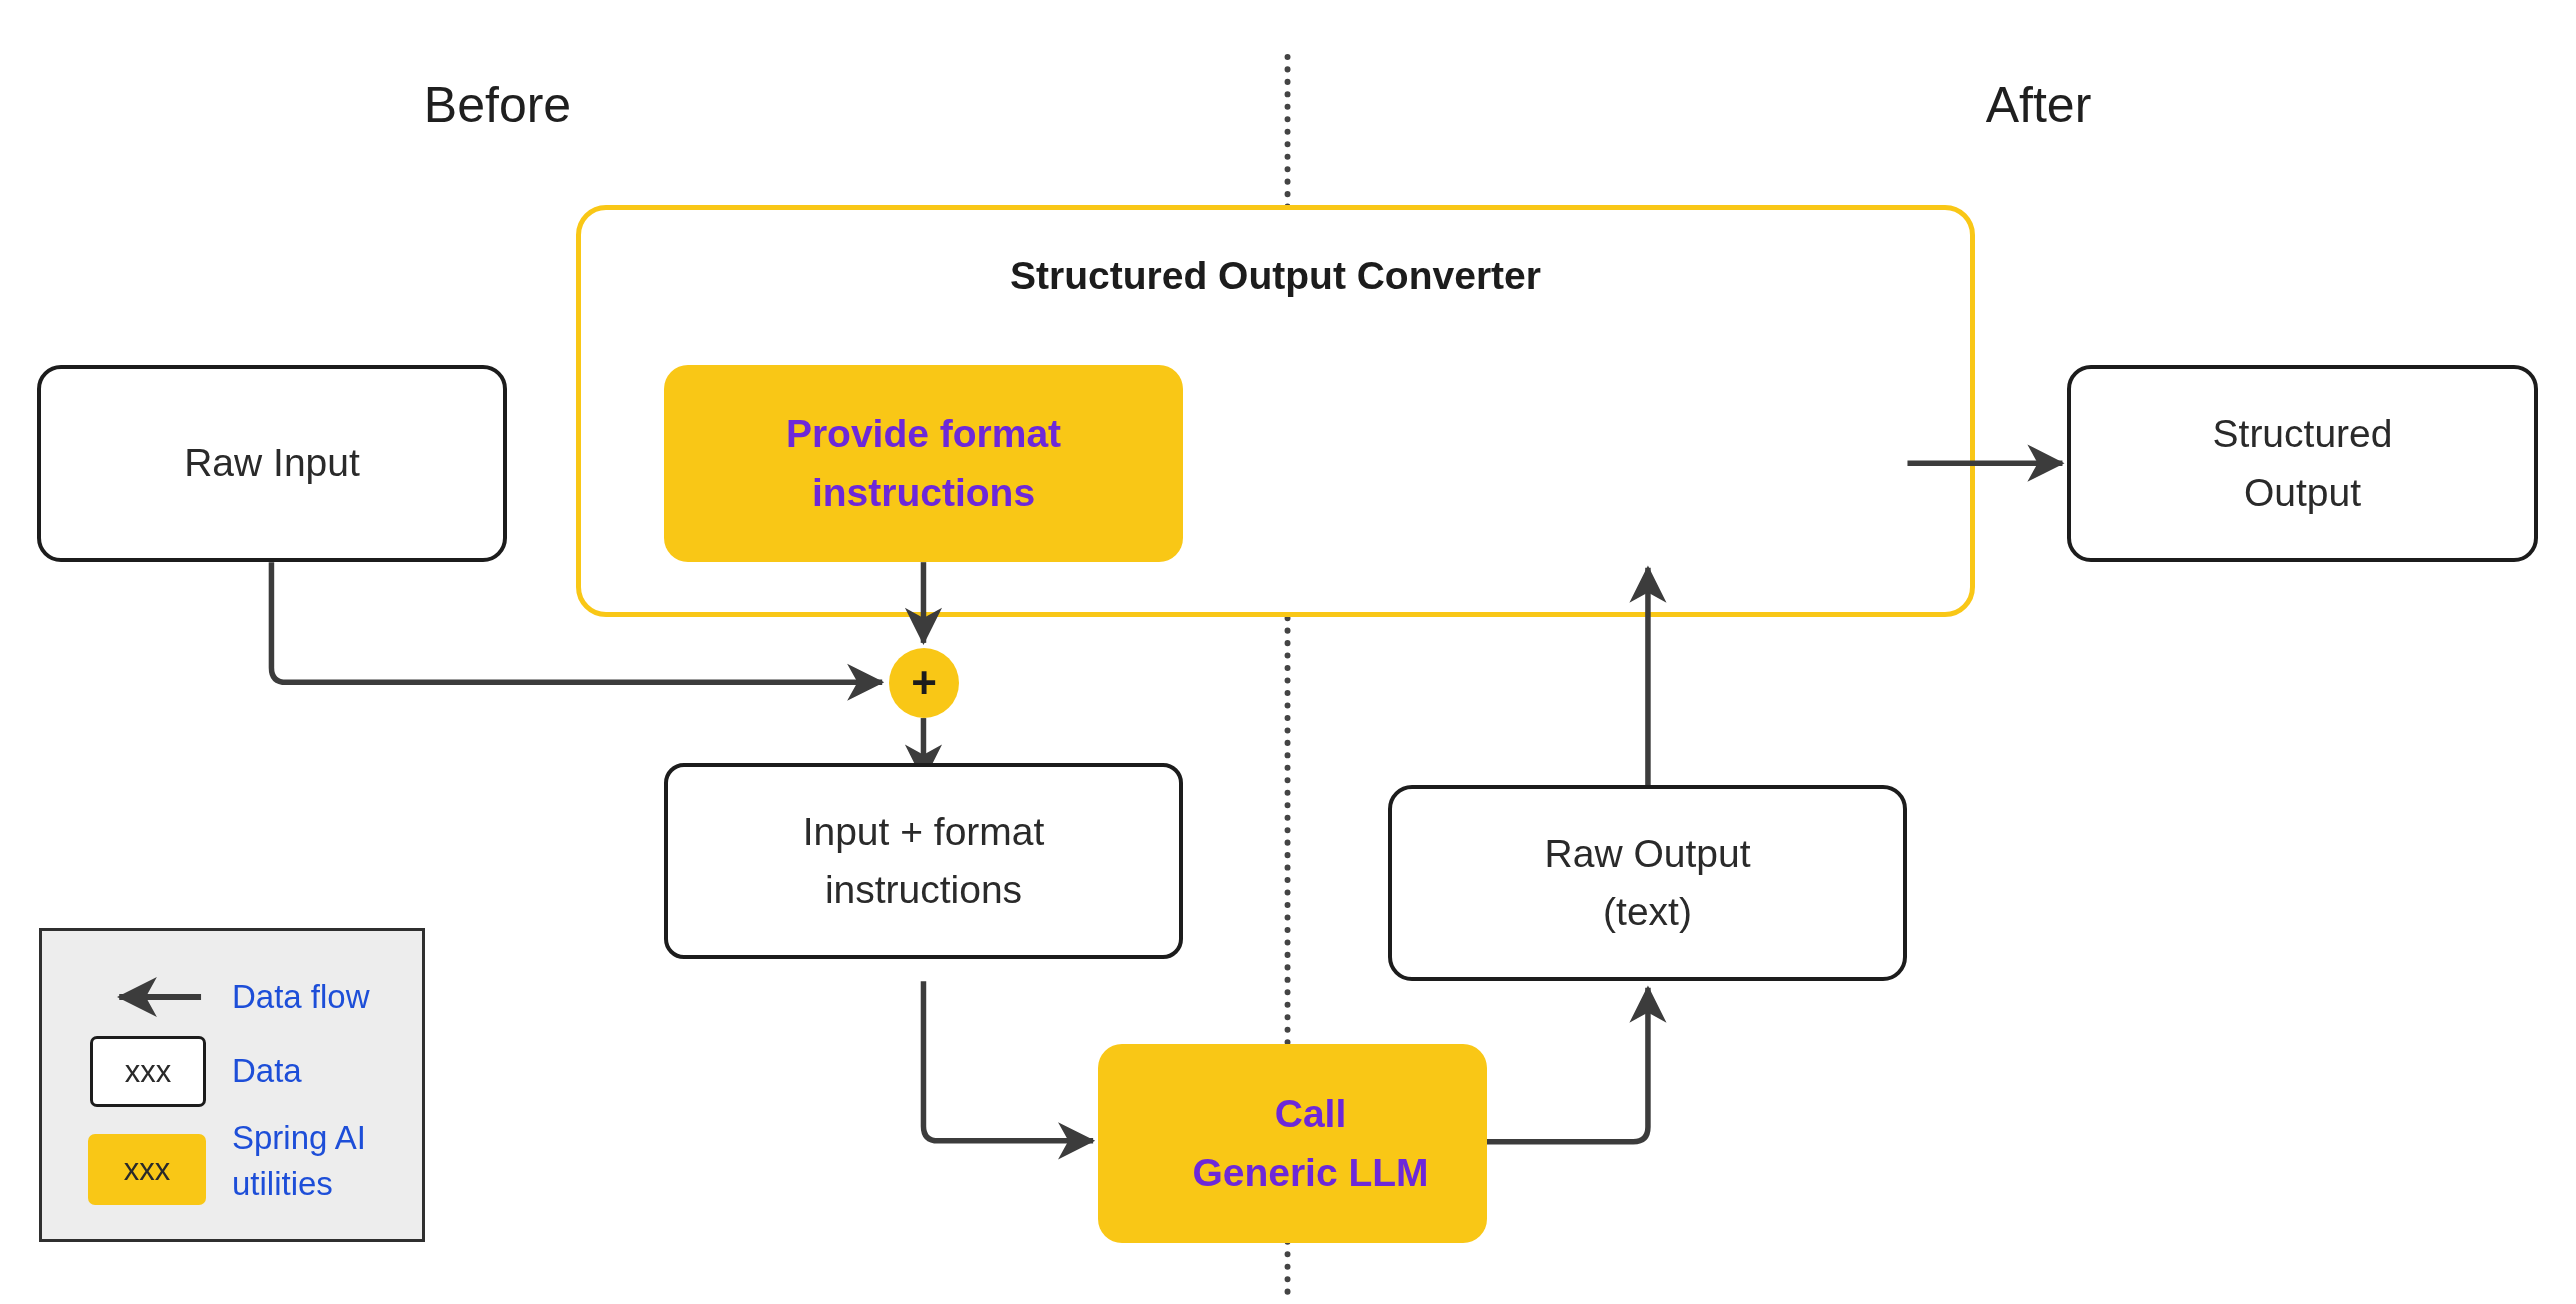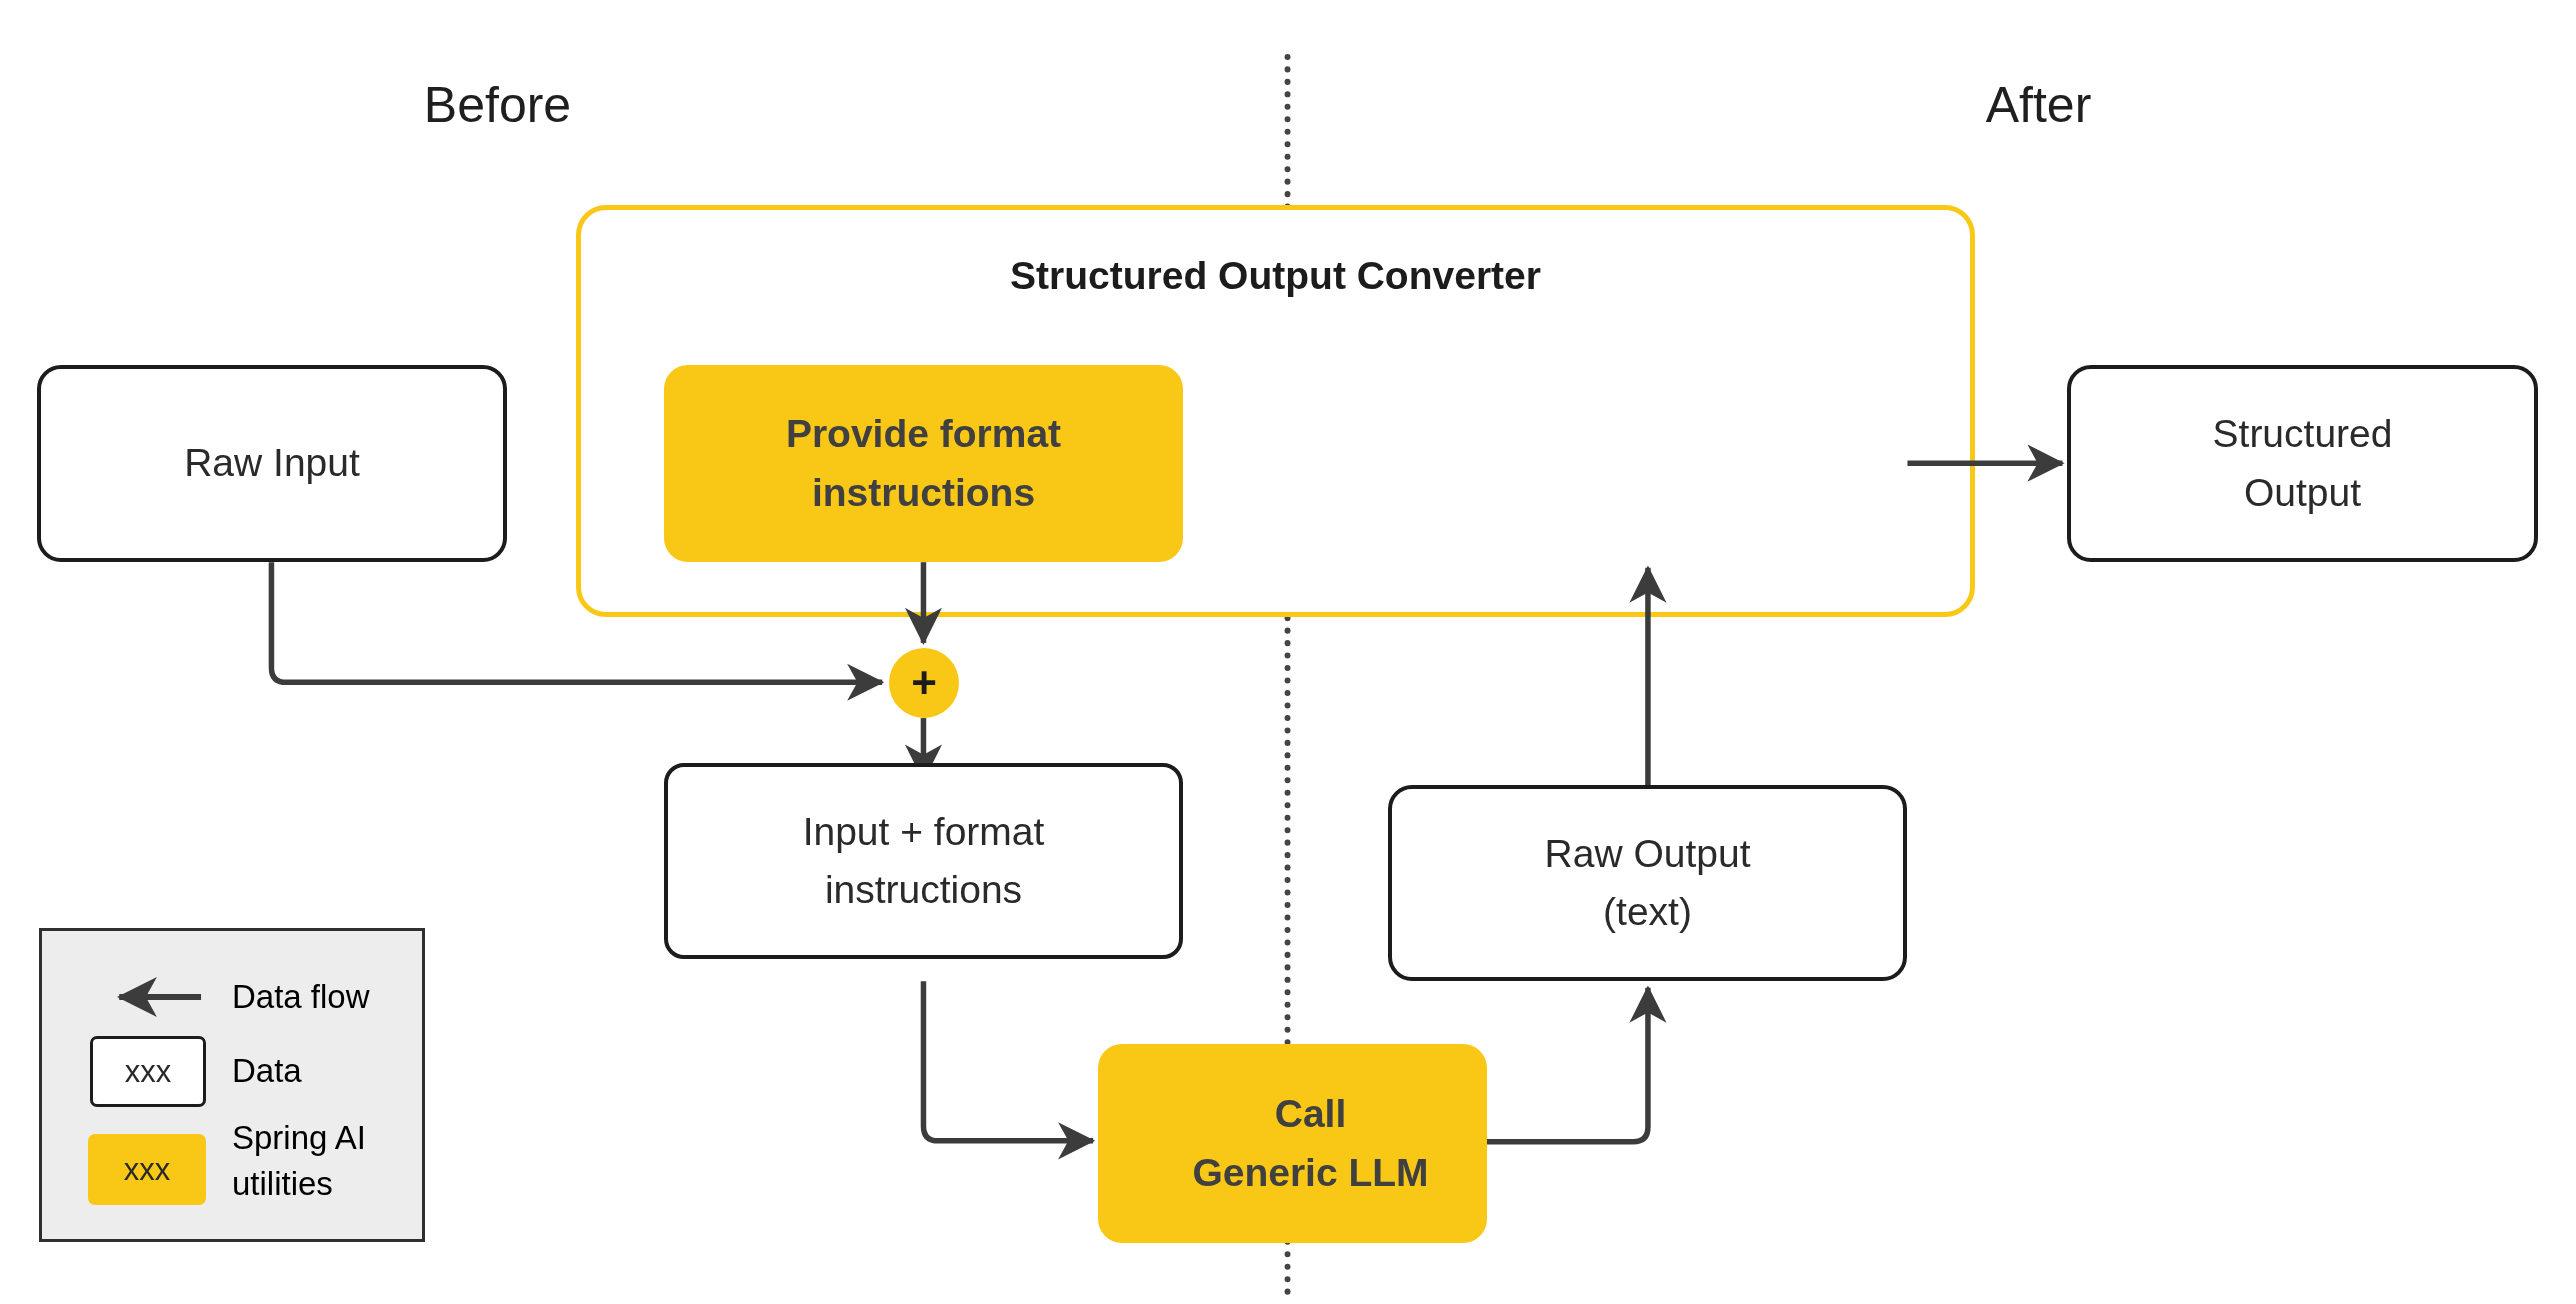--- a/index.html
+++ b/index.html
@@ -21,31 +21,31 @@
   }
   .converter-title{
     margin-top:44px;text-align:center;font-size:39px;font-weight:bold;color:#1c1c1c;
   }
   .node{
     position:absolute;display:flex;align-items:center;justify-content:center;
     text-align:center;font-size:39px;line-height:1.5;box-sizing:border-box;
     border-radius:24px;z-index:3;white-space:pre-wrap;color:#2a2a2a;
   }
   .node-white{background:#ffffff;border:4.6px solid #1c1c1c;}
-  .node-yellow{background:#F9C716;border:none;font-weight:bold;color:#404040;}
+  .node-yellow{background:#F9C716;border:none;font-weight:bold;color:#6d28d9;}
   .plus-circle{
     position:absolute;left:889px;top:648px;width:70px;height:70px;border-radius:50%;
     background:#F9C716;display:flex;align-items:center;justify-content:center;
     font-size:44px;font-weight:bold;color:#1c1c1c;z-index:3;
   }
   .legend{
     position:absolute;left:39px;top:928px;width:386px;height:314px;
     background:#EDEDED;border:3.7px solid #2f2f2f;box-sizing:border-box;z-index:3;
   }
-  .lg-label{position:absolute;left:190px;font-size:33px;color:#000000;}
+  .lg-label{position:absolute;left:190px;font-size:33px;color:#1d4ed8;}
   .lg-box{
     position:absolute;display:flex;align-items:center;justify-content:center;
     font-size:31px;color:#2a2a2a;border-radius:7px;box-sizing:border-box;
   }
   .lg-box-white{left:48px;top:105px;width:116px;height:71px;background:#fff;border:3.7px solid #1c1c1c;}
   .lg-box-yellow{left:46px;top:203px;width:118px;height:71px;background:#F9C716;}
   .lg-arrow{position:absolute;left:44px;top:46px;}
 </style>
 </head>
 <body>

